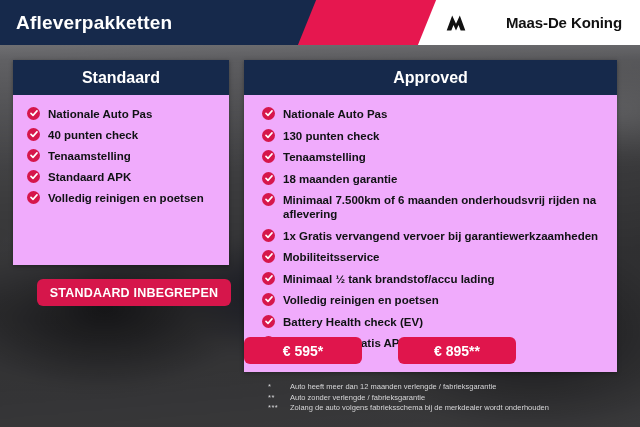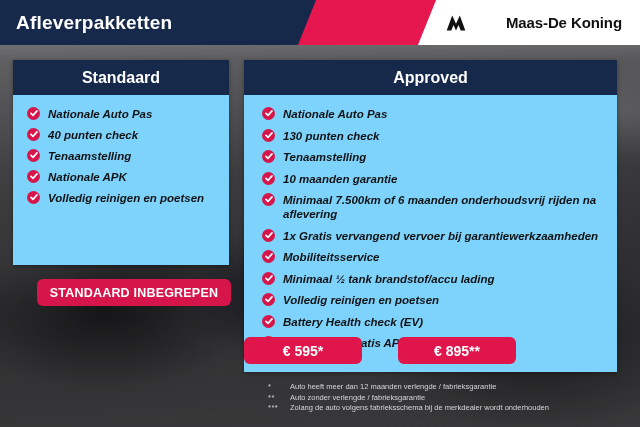--- a/index.html
+++ b/index.html
@@ -47,21 +47,21 @@
   }
   .brand{
     position:absolute;right:18px;top:0;height:45px;
     display:flex;align-items:center;gap:7px;
   }
   .brand-mark{width:22px;height:18px;display:block;}
   .brand-name{color:#111;font-size:15px;font-weight:bold;letter-spacing:-.1px;white-space:nowrap;margin-left:32px;}
 
   
   .card{
-    position:absolute;background:#7dd3fc;
+    position:absolute;background:#f0abfc;
     box-shadow:0 1px 4px rgba(0,0,0,.35);
   }
   .card-std{left:13px;top:60px;width:216px;height:205px;}
   .card-app{left:244px;top:60px;width:373px;height:312px;}
 
   .card-head{
     background:#16294b;color:#fff;text-align:center;font-weight:bold;
   }
   .card-std .card-head{height:35px;line-height:35px;font-size:16px;}
   .card-app .card-head{height:35px;line-height:35px;font-size:16px;}
@@ -78,21 +78,21 @@
   .card-std ul.feat{padding:0 10px 0 14px;}
   .card-app ul.feat{padding:0 14px 0 18px;}
   .card-app ul.feat li{margin-bottom:7.5px;font-size:11.5px;}
 
   .chk{
     flex:0 0 auto;width:13px;height:13px;border-radius:50%;
     background:#d6164b;margin-right:8px;position:relative;top:0px;
   }
   .chk svg{position:absolute;left:2.5px;top:3px;}
 
-  .feat-text{display:block;font-style:italic;}
+  .feat-text{display:block;}
 
   
   .std-btn{
     position:absolute;left:24px;top:219px;width:194px;height:27px;
     background:#d6164b;border-radius:6px;border:0;
     color:#fff;font-size:12.5px;font-weight:bold;letter-spacing:.2px;
     font-family:"Liberation Sans", sans-serif;
     display:flex;align-items:center;justify-content:center;
     cursor:pointer;
   }
@@ -163,21 +163,21 @@
             </svg>
         </span>
         <span class="feat-text">Tenaamstelling</span>
       </li>
       <li>
         <span class="chk">
           <svg width="8" height="7" viewBox="0 0 8 7">
               <path d="M1 3.4 L3 5.4 L7 0.9" stroke="#ffffff" stroke-width="1.6" fill="none" stroke-linecap="round" stroke-linejoin="round"></path>
             </svg>
         </span>
-        <span class="feat-text">Nationale APK</span>
+        <span class="feat-text">Standaard APK</span>
       </li>
       <li>
         <span class="chk">
           <svg width="8" height="7" viewBox="0 0 8 7">
               <path d="M1 3.4 L3 5.4 L7 0.9" stroke="#ffffff" stroke-width="1.6" fill="none" stroke-linecap="round" stroke-linejoin="round"></path>
             </svg>
         </span>
         <span class="feat-text">Volledig reinigen en poetsen</span>
       </li>
     </ul>
@@ -212,21 +212,21 @@
             </svg>
         </span>
         <span class="feat-text">Tenaamstelling</span>
       </li>
       <li>
         <span class="chk">
           <svg width="8" height="7" viewBox="0 0 8 7">
               <path d="M1 3.4 L3 5.4 L7 0.9" stroke="#ffffff" stroke-width="1.6" fill="none" stroke-linecap="round" stroke-linejoin="round"></path>
             </svg>
         </span>
-        <span class="feat-text">10 maanden garantie</span>
+        <span class="feat-text">18 maanden garantie</span>
       </li>
       <li>
         <span class="chk">
           <svg width="8" height="7" viewBox="0 0 8 7">
               <path d="M1 3.4 L3 5.4 L7 0.9" stroke="#ffffff" stroke-width="1.6" fill="none" stroke-linecap="round" stroke-linejoin="round"></path>
             </svg>
         </span>
         <span class="feat-text">Minimaal 7.500km of 6 maanden onderhoudsvrij rijden na aflevering</span>
       </li>
       <li>

